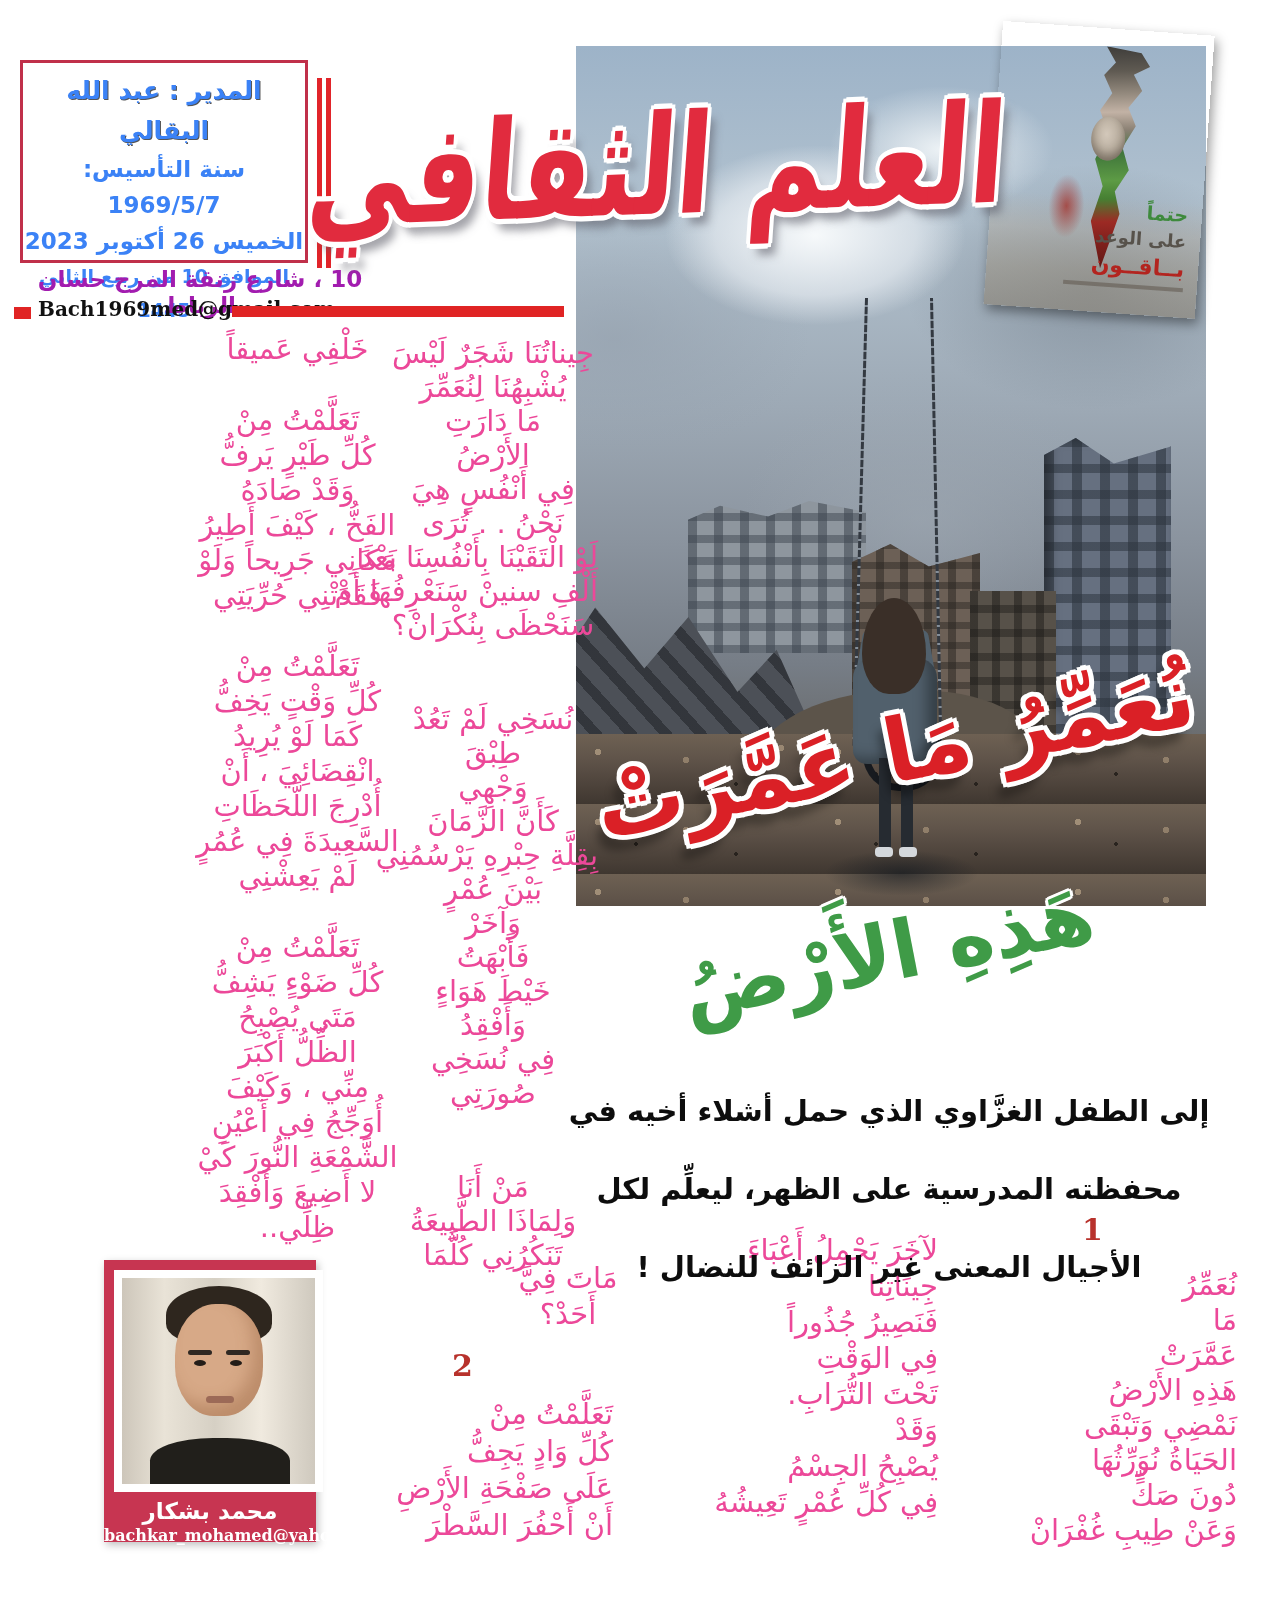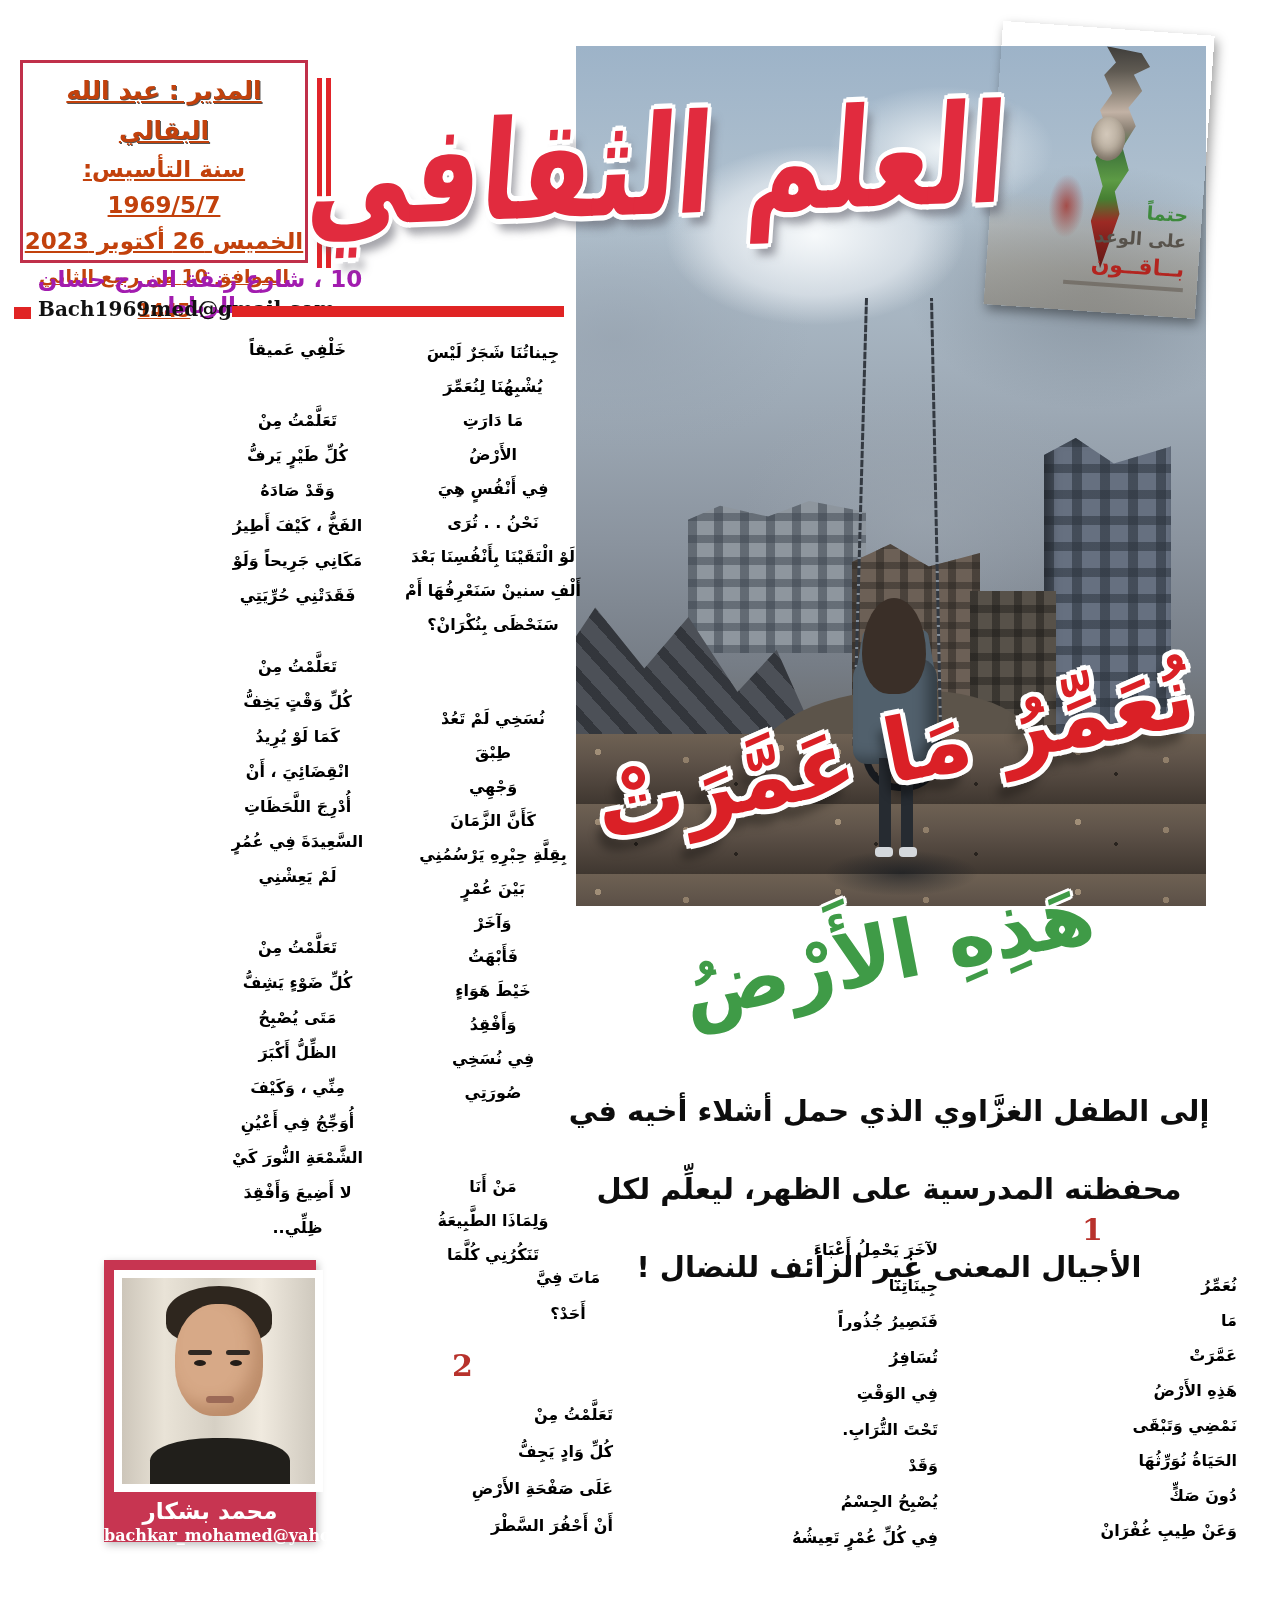--- a/index.html
+++ b/index.html
@@ -3,21 +3,21 @@
 <meta charset="utf-8">
 <style>
   html,body{margin:0;padding:0;}
   body{width:1280px;height:1615px;position:relative;background:#ffffff;overflow:hidden;
        font-family:"DejaVu Sans",sans-serif;color:#111;}
   .abs{position:absolute;}
 
   
   .mast-box{left:20px;top:60px;width:288px;height:203px;border:3px solid #c0304a;
             background:#fff;direction:rtl;text-align:center;padding-top:8px;box-sizing:border-box;}
-  .mb-line{font-weight:bold;color:#c2410c;text-decoration:underline;}
+  .mb-line{font-weight:bold;color:#3b82f6;}
   .mb-director{font-size:25px;line-height:40px;text-shadow:1px 1px 0 #555;}
   .mb-year{font-size:23px;line-height:36px;}
   .mb-founded{font-size:23px;line-height:36px;}
   .mb-date{font-size:23px;line-height:36px;}
   .mb-hijri{font-size:19px;line-height:34px;}
   .vline{width:5px;background:#e1242a;top:78px;height:190px;}
   .v1{left:317px;} .v2{left:326px;}
   .address{left:16px;top:266px;width:368px;font-size:23px;font-weight:bold;direction:rtl;
            text-align:center;color:#a21caf;}
   .email-sq{left:14px;top:307px;width:17px;height:12px;background:#e02424;}
@@ -126,21 +126,21 @@
   .ov-green{left:726px;top:902px;width:370px;text-align:center;z-index:6;white-space:nowrap;direction:rtl;
      font-size:80px;font-weight:bold;color:#3f9b47;transform:rotate(-11deg);
      text-shadow:-3px 0 0 #fff,3px 0 0 #fff,0 -3px 0 #fff,0 3px 0 #fff,
       -2px -2px 0 #fff,2px -2px 0 #fff,-2px 2px 0 #fff,2px 2px 0 #fff;}
 
   
   .dedication{left:558px;top:1056px;width:662px;direction:rtl;text-align:center;z-index:5;}
   .ded-line{font-size:29px;font-weight:bold;line-height:46px;color:#0d0d0d;white-space:nowrap;margin-top:32px;}
 
   
-  .poem-col{direction:rtl;font-weight:bold;font-size:16px;color:#000000;z-index:2;}
+  .poem-col{direction:rtl;font-weight:normal;font-size:29px;color:#ec4899;z-index:2;}
   .poem-col .line{white-space:nowrap;}
   .center{text-align:center;} .rightal{text-align:right;}
   .colA{left:190px;top:332px;width:215px;} .colA .line{line-height:35px;} .colA .gap{height:36px;}
   .colB{left:388px;top:336px;width:210px;} .colB .line{line-height:34px;} .colB .gap{height:60px;}
   .colBtail{left:498px;top:1260px;width:140px;} .colBtail .line{line-height:36px;}
   .colB2{right:667px;top:1396px;width:230px;} .colB2 .line{line-height:37px;}
   .colC{right:342px;top:1232px;width:230px;} .colC .line{line-height:36px;}
   .colD{right:43px;top:1268px;width:240px;} .colD .line{line-height:35px;}
   .gap{line-height:0;}
   .sec-num{color:#b8322c;font-size:30px;font-weight:bold;font-family:"DejaVu Serif",serif;z-index:5;}
@@ -297,21 +297,20 @@
 <div class="line">تَعَلَّمْتُ مِنْ</div>
     <div class="line">كُلِّ وَادٍ يَجِفُّ</div>
     <div class="line">عَلَى صَفْحَةِ الأَرْضِ</div>
     <div class="line">أَنْ أَحْفُرَ السَّطْرَ</div>
   </div>
 <div class="abs poem-col rightal colC">
 
 <div class="line">لآخَرَ يَحْمِلُ أَعْبَاءَ</div>
     <div class="line">جِينَاتِنَا</div>
     <div class="line">فَنَصِيرُ جُذُوراً</div>
-    <div class="line">تُسَافِرُ</div>
     <div class="line">فِي الوَقْتِ</div>
     <div class="line">تَحْتَ التُّرَابِ.</div>
     <div class="line">وَقَدْ</div>
     <div class="line">يُصْبِحُ الجِسْمُ</div>
     <div class="line">فِي كُلِّ عُمْرٍ تَعِيشُهُ</div>
   </div>
 <div class="abs poem-col rightal colD">
 
 <div class="line">نُعَمِّرُ</div>
     <div class="line">مَا</div>

